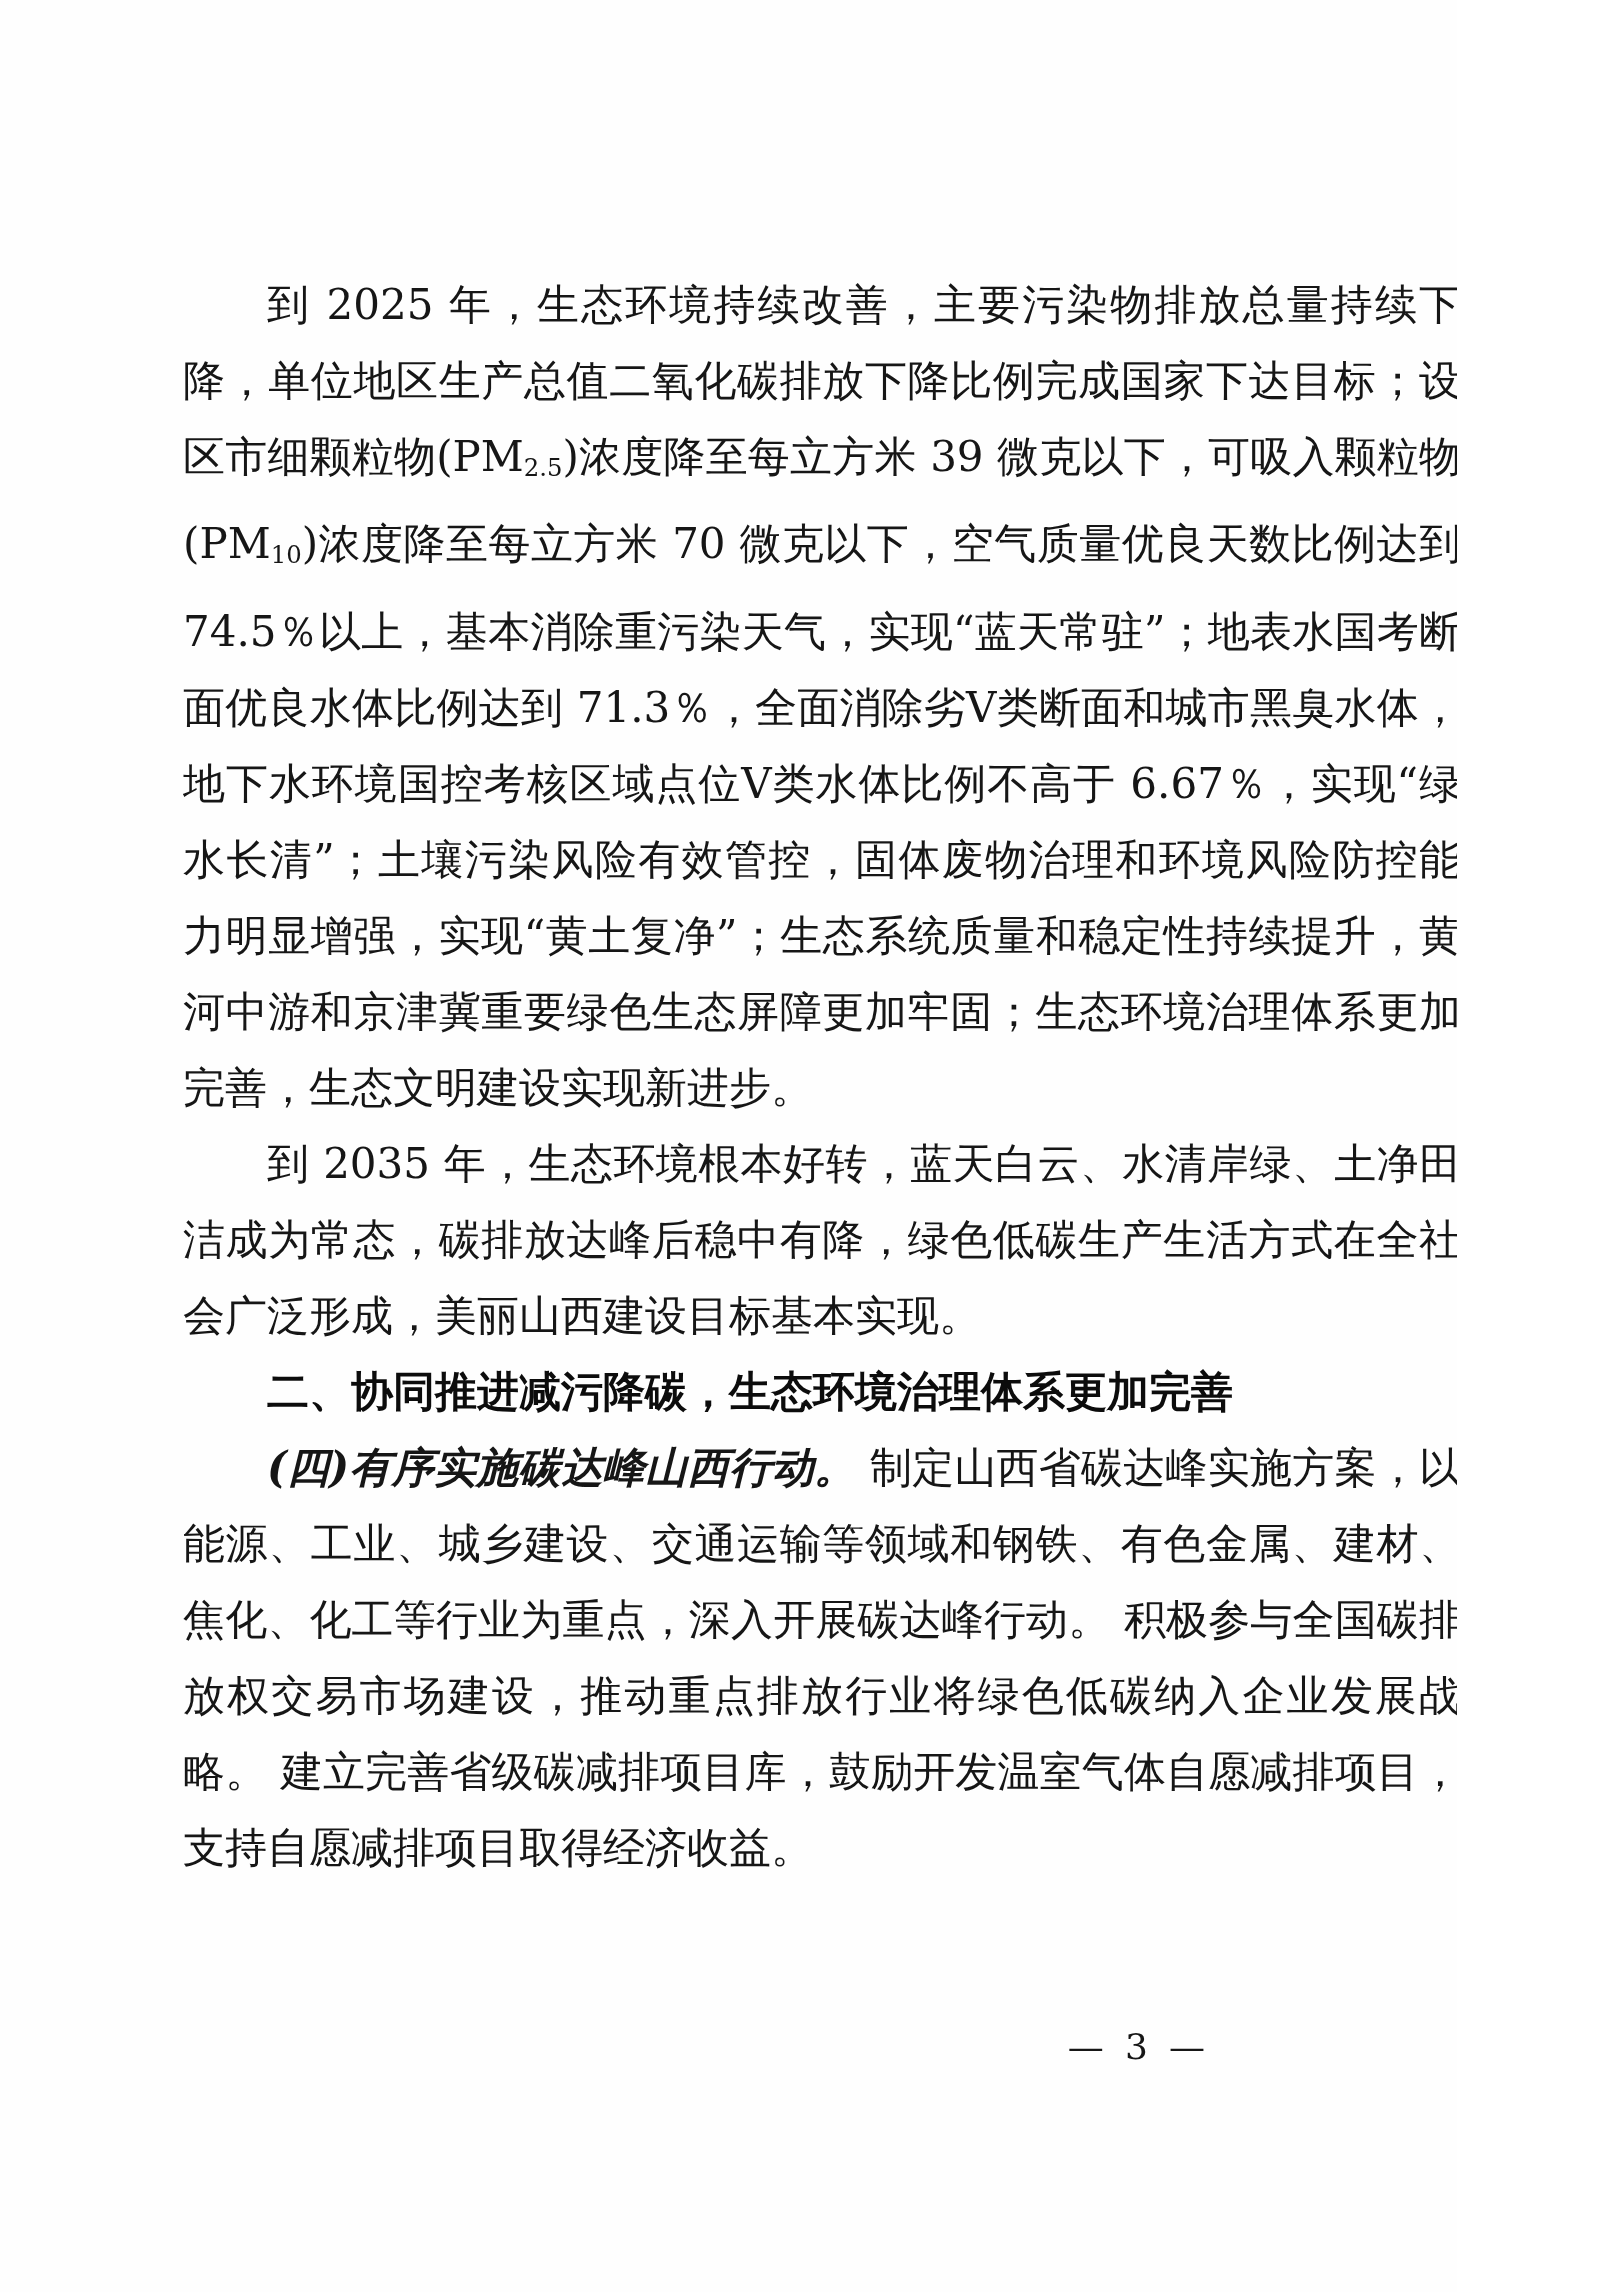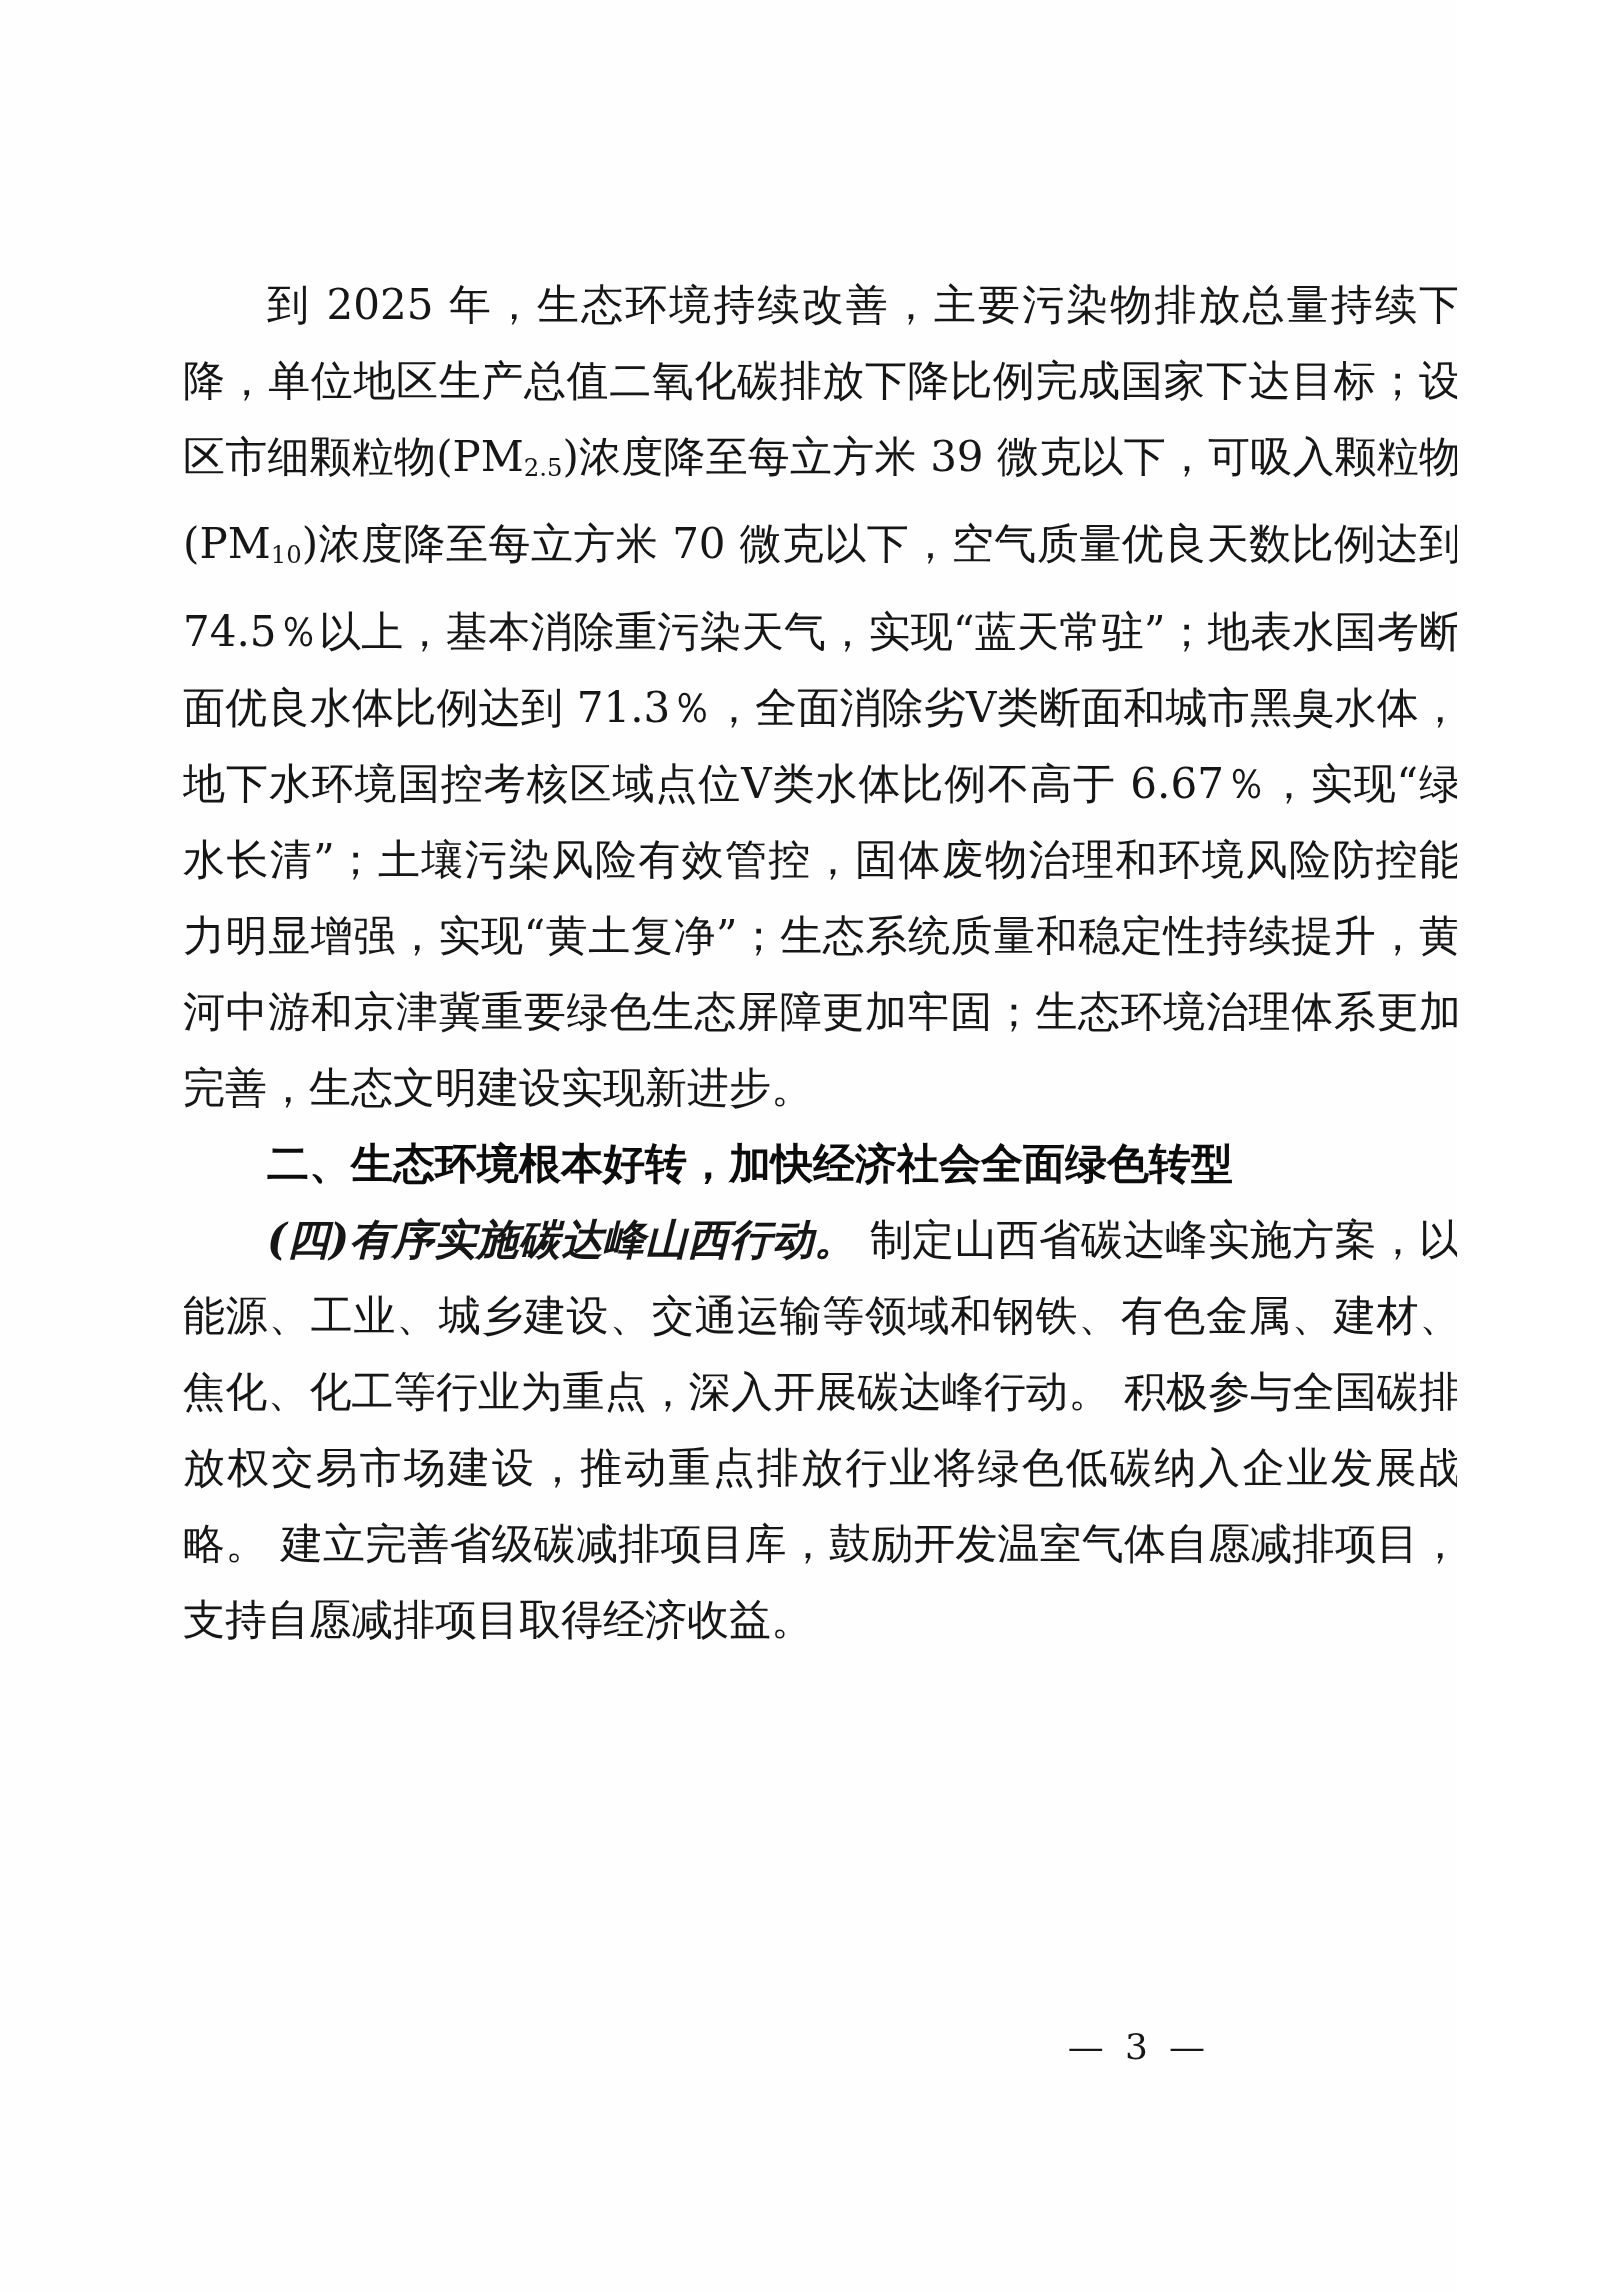--- a/index.html
+++ b/index.html
@@ -57,20 +57,21 @@
     font-family: "DejaVu Serif", "Liberation Serif", serif;
     white-space: nowrap;
   }
 </style>
 </head>
 <body>
 
 <div class="page">
   <main class="text-block">
       <p class="body"><span>到 2025 年，生态环境持续改善，主要污染物排放总量持续下降，单位地区生产总值二氧化碳排放下降比例完成国家下达目标；设区市细颗粒物(PM</span><span class="sub">2.5</span><span>)浓度降至每立方米 39 微克以下，可吸入颗粒物(PM</span><span class="sub">10</span><span>)浓度降至每立方米 70 微克以下，空气质量优良天数比例达到 74.5％以上，基本消除重污染天气，实现“蓝天常驻”；地表水国考断面优良水体比例达到 71.3％，全面消除劣Ⅴ类断面和城市黑臭水体，地下水环境国控考核区域点位Ⅴ类水体比例不高于 6.67％，实现“绿水长清”；土壤污染风险有效管控，固体废物治理和环境风险防控能力明显增强，实现“黄土复净”；生态系统质量和稳定性持续提升，黄河中游和京津冀重要绿色生态屏障更加牢固；生态环境治理体系更加完善，生态文明建设实现新进步。</span></p>
-      <p class="heading"><span>二、生态环境根本好转，加快经济社会全面绿色转型</span></p>
+      <p class="body"><span>到 2035 年，生态环境根本好转，蓝天白云、水清岸绿、土净田洁成为常态，碳排放达峰后稳中有降，绿色低碳生产生活方式在全社会广泛形成，美丽山西建设目标基本实现。</span></p>
+      <p class="heading"><span>二、协同推进减污降碳，生态环境治理体系更加完善</span></p>
       <p class="body"><span class="kai">(四)有序实施碳达峰山西行动。</span><span> 制定山西省碳达峰实施方案，以能源、工业、城乡建设、交通运输等领域和钢铁、有色金属、建材、焦化、化工等行业为重点，深入开展碳达峰行动。 积极参与全国碳排放权交易市场建设，推动重点排放行业将绿色低碳纳入企业发展战略。 建立完善省级碳减排项目库，鼓励开发温室气体自愿减排项目，支持自愿减排项目取得经济收益。</span></p>
     </main>
   <div class="footer">
     <span>— 3 —</span>
   </div>
 </div>
 
 
 </body></html>

